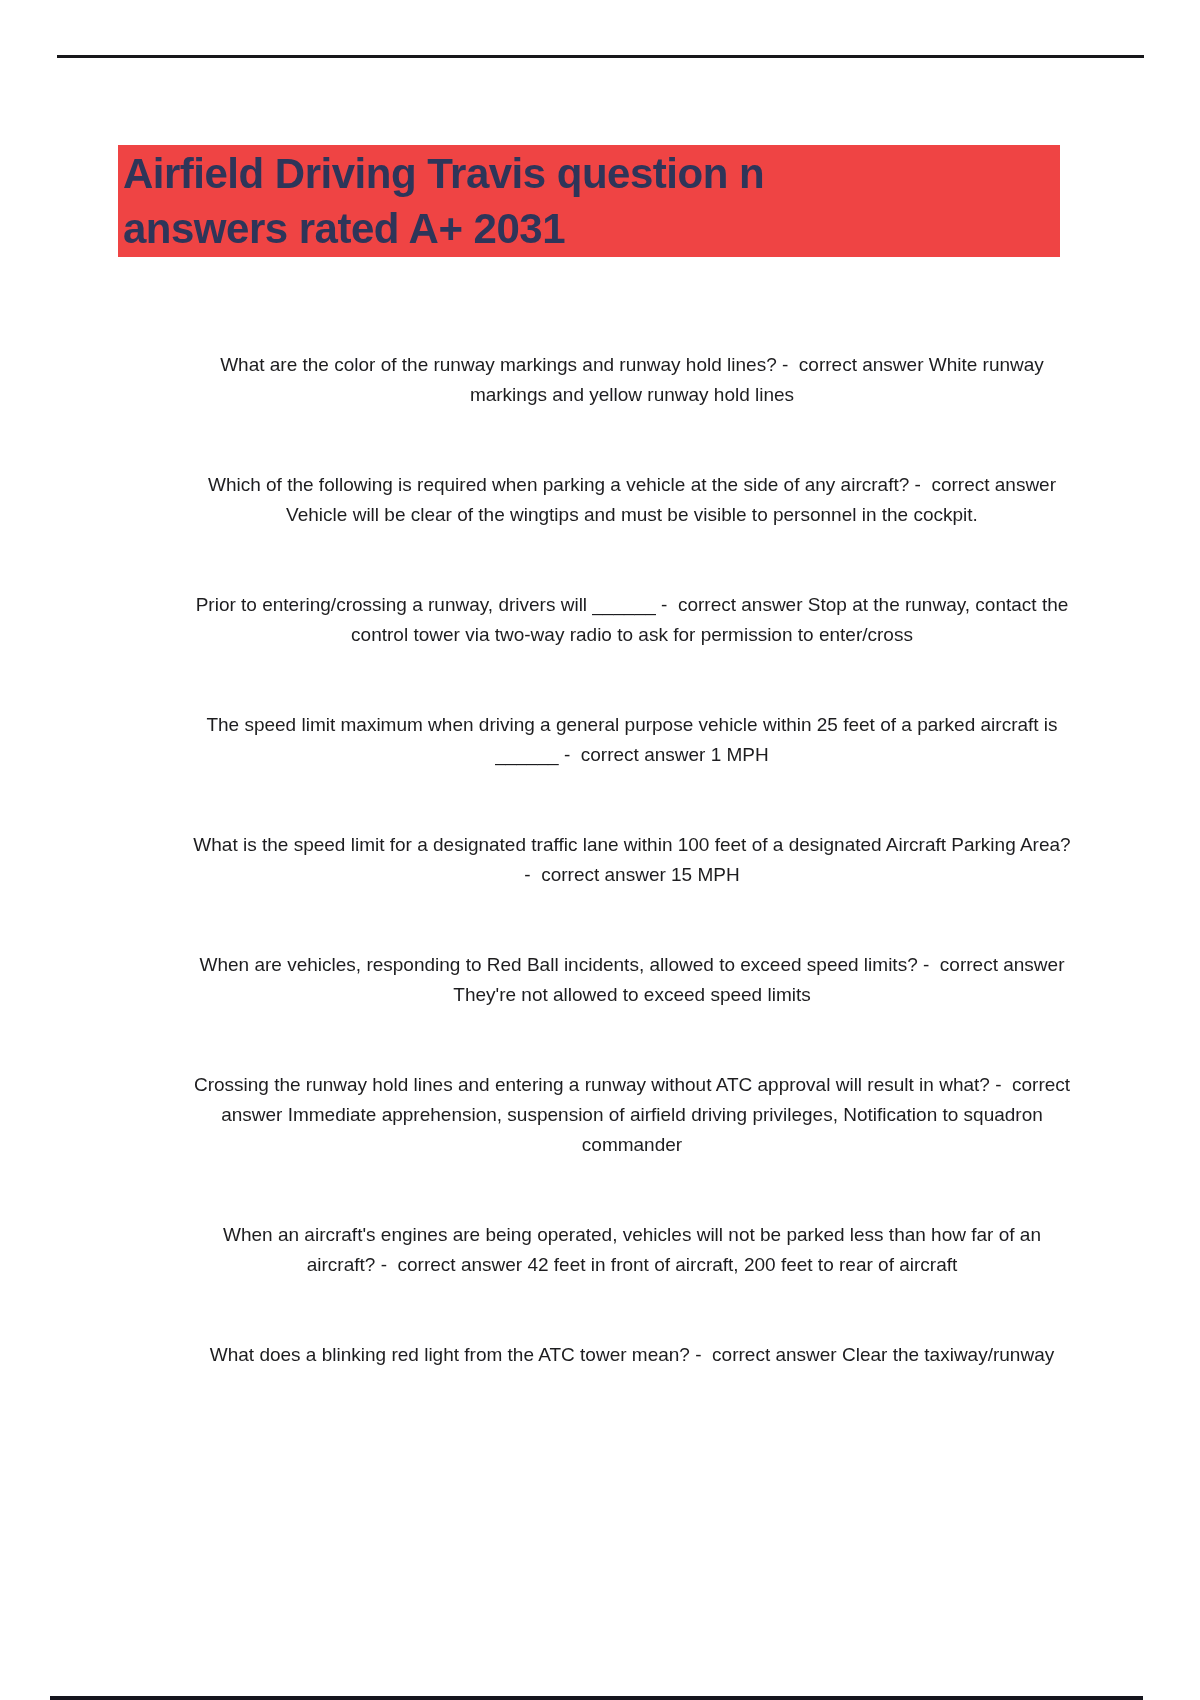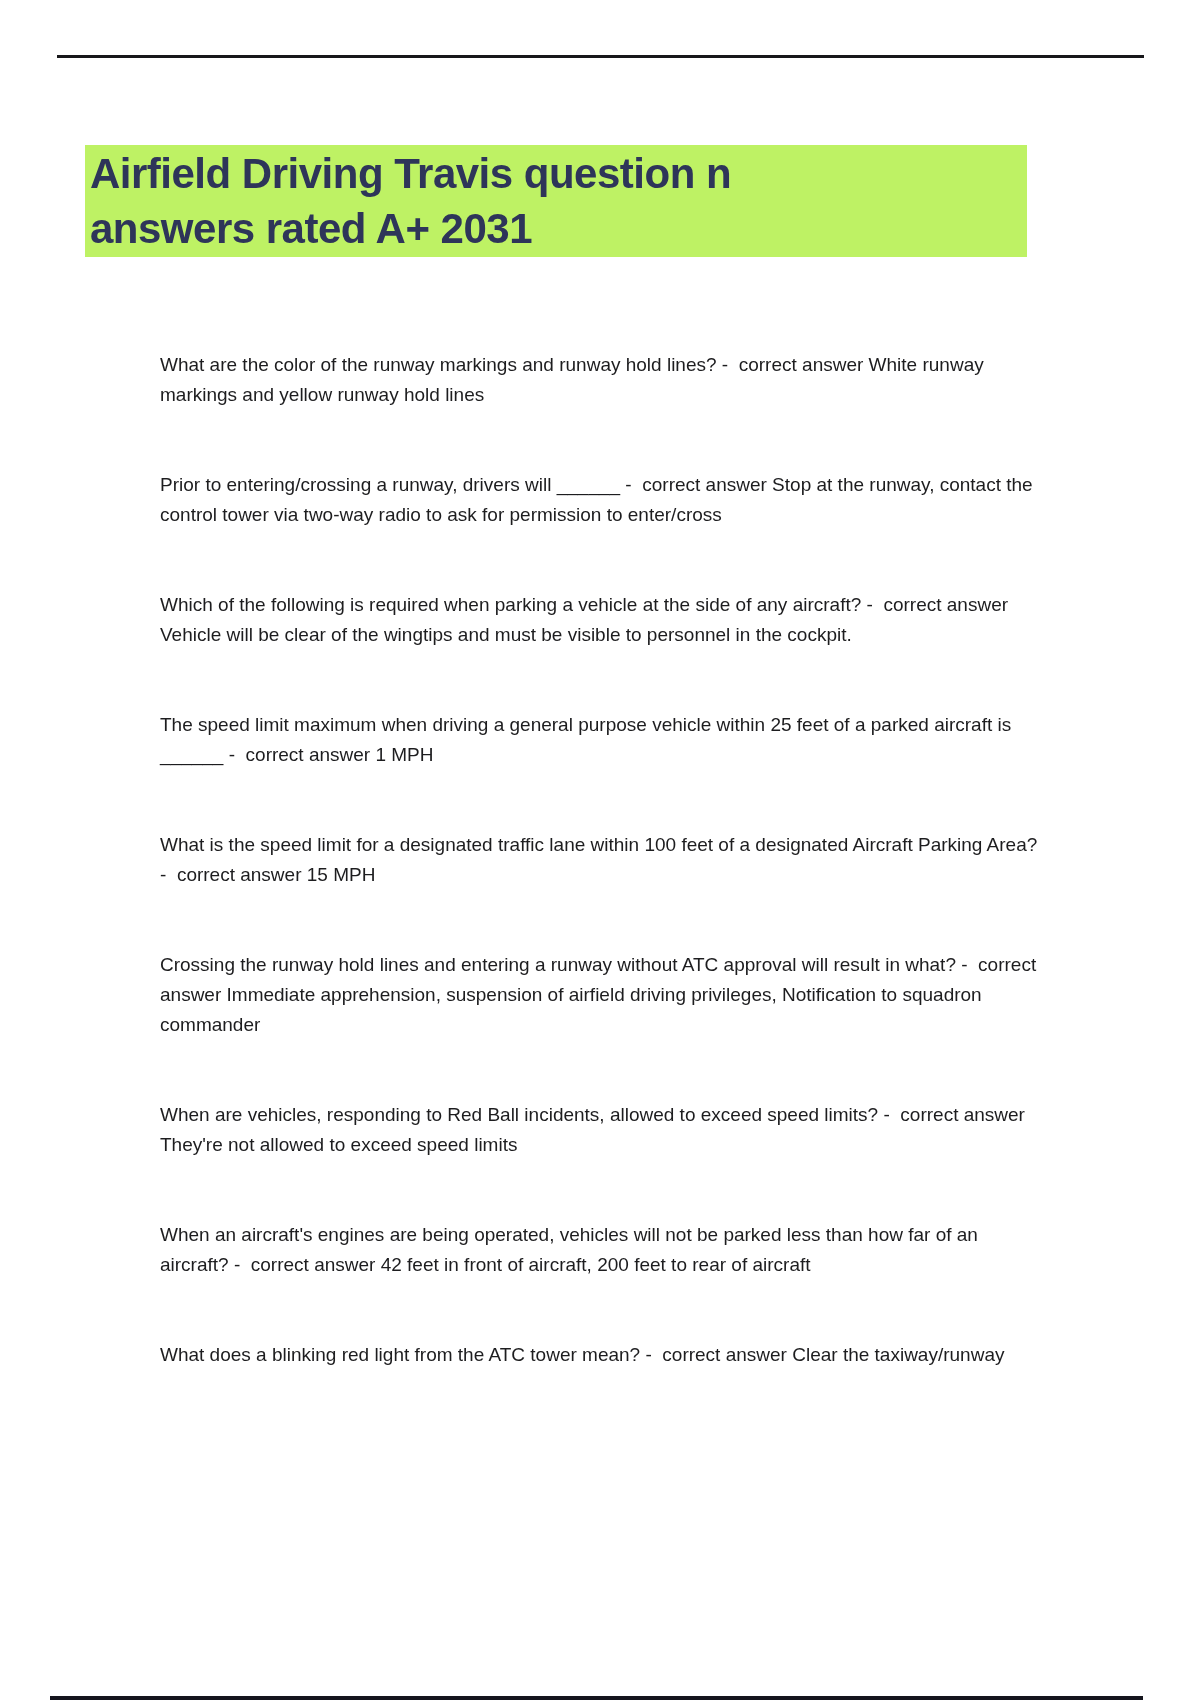--- a/index.html
+++ b/index.html
@@ -11,32 +11,32 @@
     overflow: hidden;
     font-family: "Liberation Sans", sans-serif;
   }
   .rule-top {
     height: 3px;
     background: #17171a;
     margin: 55px 56px 0 57px;
   }
   h1.title {
     box-sizing: border-box;
-    margin: 87px 0 0 85px;
+    margin: 87px 0 0 118px;
     width: 942px;
-    background: #bef264;
+    background: #ef4444;
     color: #2e3559;
     font-size: 42px;
     line-height: 55px;
     font-weight: bold;
     padding: 1px 10px 1px 5px;
     letter-spacing: -0.5px;
   }
   h1.title span { display: block; }
-  .qa { margin: 12px; }
+  .qa { margin: 4px; text-align: center; }
   .qa p {
     margin: 0 0 60px 148px;
     width: 960px;
     font-size: 19px;
     line-height: 30px;
     color: #1d1d1f;
     white-space: pre-wrap;
     letter-spacing: 0;
   }
   .qa p.first { margin-top: 93px; }
@@ -57,33 +57,33 @@
   <div class="rule-top"></div>
 
   <h1 class="title">
     <span>Airfield Driving Travis question n</span>
     <span>answers rated A+ 2031</span>
   </h1>
 
   <div class="qa">
     <p class="first">What are the color of the runway markings and runway hold lines? -  correct answer White runway
 markings and yellow runway hold lines</p>
+    <p>Which of the following is required when parking a vehicle at the side of any aircraft? -  correct answer
+Vehicle will be clear of the wingtips and must be visible to personnel in the cockpit.</p>
     <p>Prior to entering/crossing a runway, drivers will ______ -  correct answer Stop at the runway, contact the
 control tower via two-way radio to ask for permission to enter/cross</p>
-    <p>Which of the following is required when parking a vehicle at the side of any aircraft? -  correct answer
-Vehicle will be clear of the wingtips and must be visible to personnel in the cockpit.</p>
     <p>The speed limit maximum when driving a general purpose vehicle within 25 feet of a parked aircraft is
 ______ -  correct answer 1 MPH</p>
     <p>What is the speed limit for a designated traffic lane within 100 feet of a designated Aircraft Parking Area?
 -  correct answer 15 MPH</p>
+    <p>When are vehicles, responding to Red Ball incidents, allowed to exceed speed limits? -  correct answer
+They're not allowed to exceed speed limits</p>
     <p>Crossing the runway hold lines and entering a runway without ATC approval will result in what? -  correct
 answer Immediate apprehension, suspension of airfield driving privileges, Notification to squadron
 commander</p>
-    <p>When are vehicles, responding to Red Ball incidents, allowed to exceed speed limits? -  correct answer
-They're not allowed to exceed speed limits</p>
     <p>When an aircraft's engines are being operated, vehicles will not be parked less than how far of an
 aircraft? -  correct answer 42 feet in front of aircraft, 200 feet to rear of aircraft</p>
     <p>What does a blinking red light from the ATC tower mean? -  correct answer Clear the taxiway/runway</p>
   </div>
 
   <div class="rule-bottom"></div>
 
 </div>
 
 </body></html>

